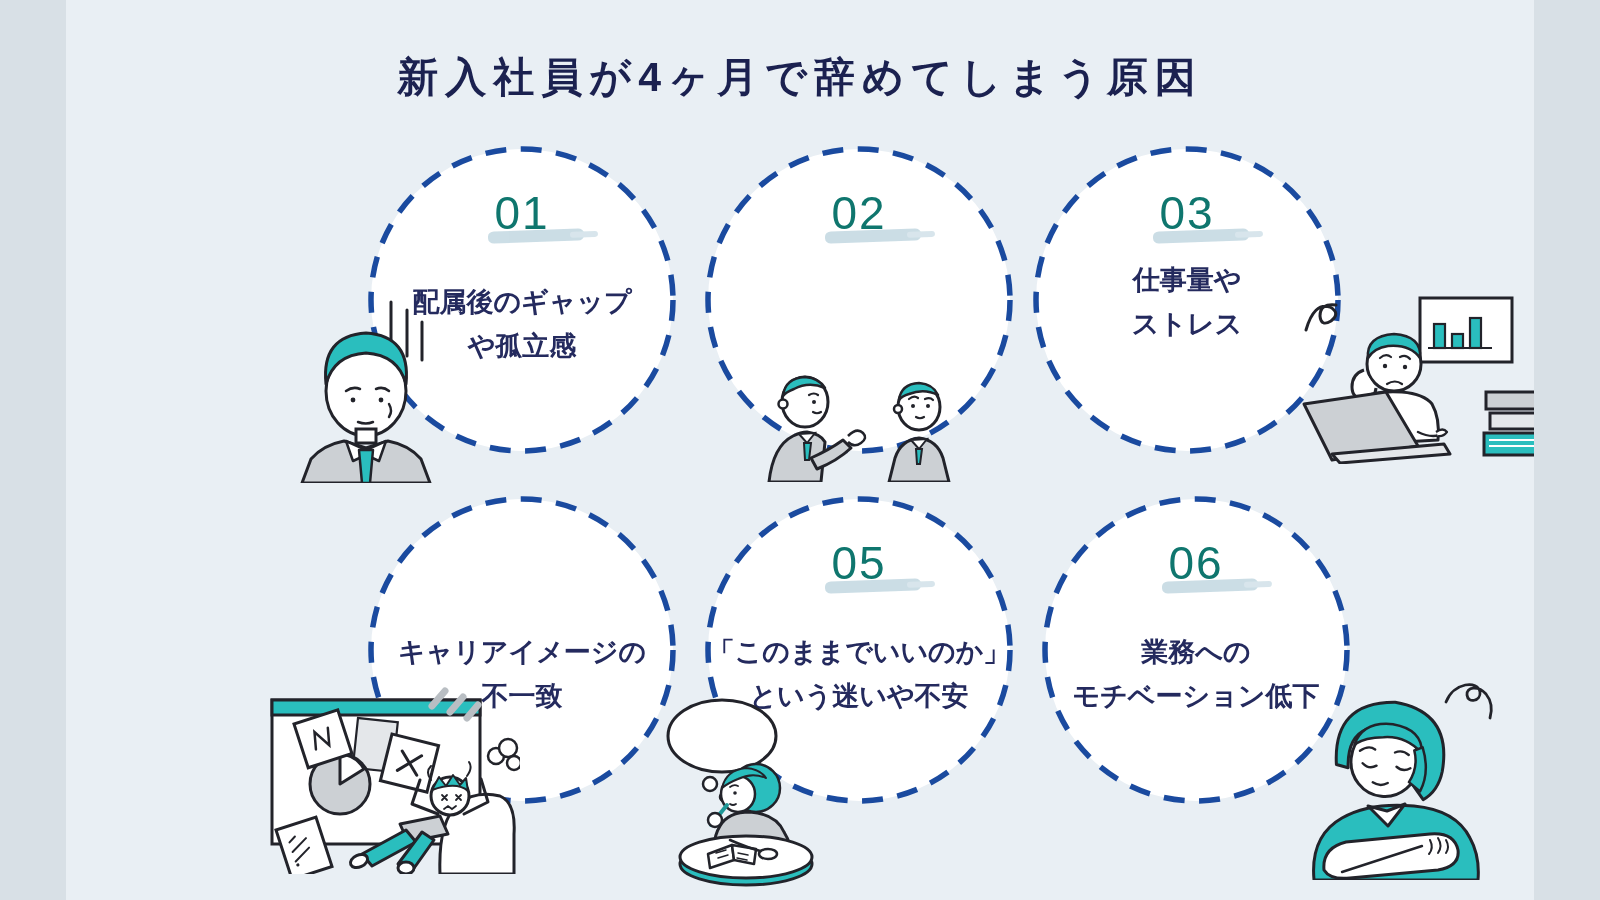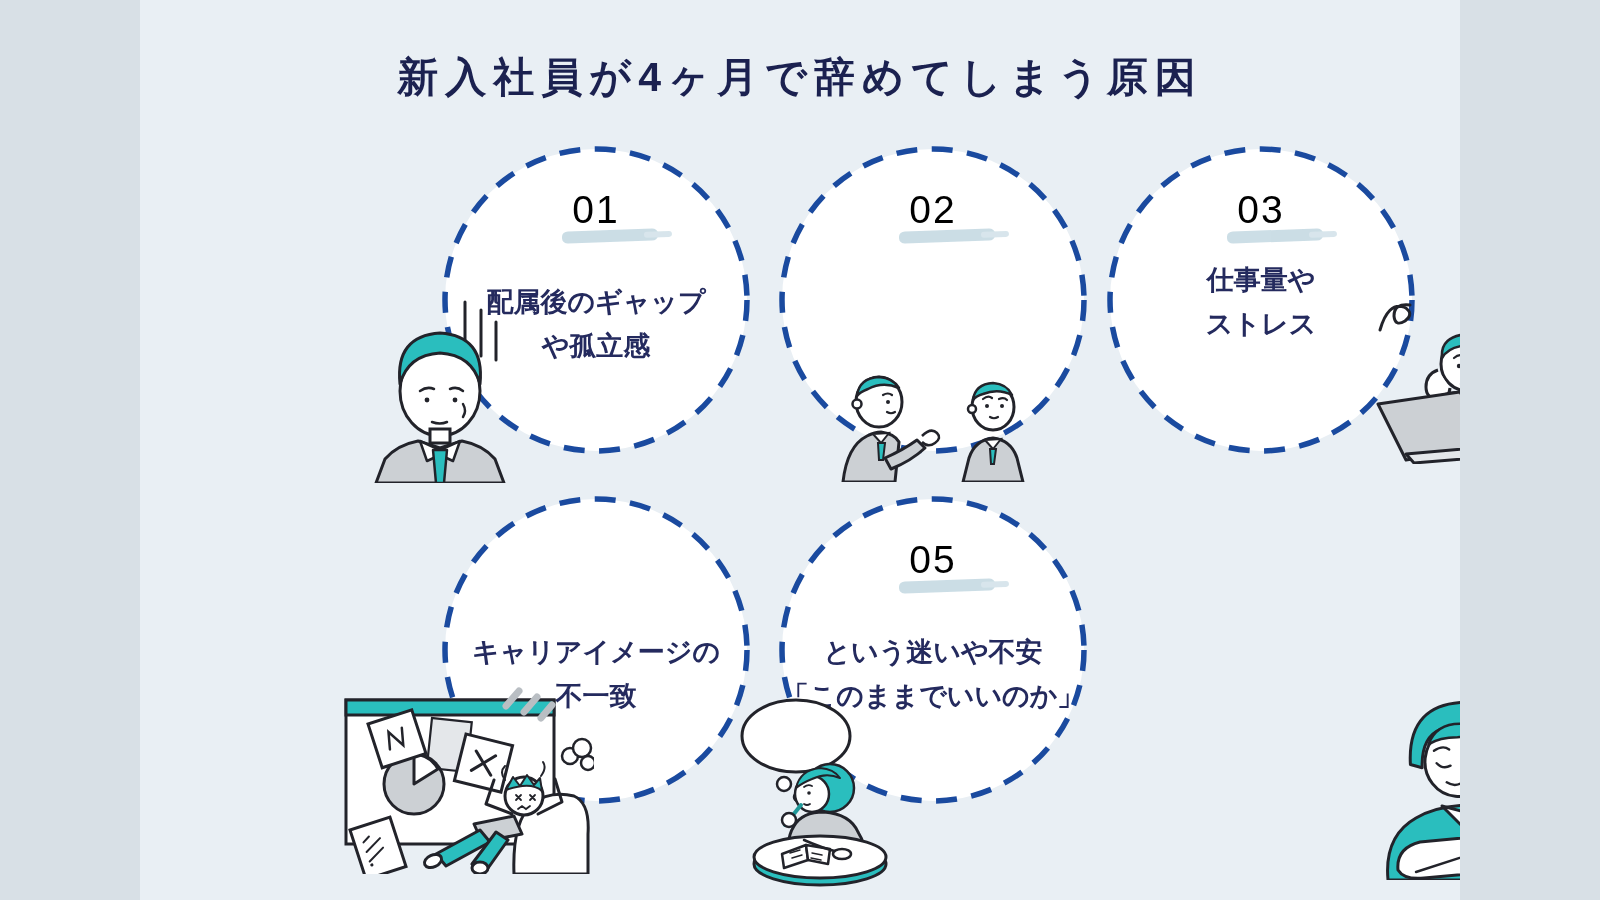--- a/index.html
+++ b/index.html
@@ -1,31 +1,31 @@
 <!DOCTYPE html>
 <html><head>
 <meta charset="utf-8">
 <style>
   html,body { margin:0; padding:0; }
   body { background:#d8e0e6; font-family:"Liberation Sans","DejaVu Sans",sans-serif; }
   .stage {
-    position:relative; width:1320px; height:900px; margin:0 auto;
-    background:#e9eff4; overflow:hidden;
+    position:relative; width:1440px; height:900px; margin:0 auto;
+    background:#e9eff4; overflow:hidden;padding-left:28px;
   }
   .title {
     position:absolute; top:50px; left:0; width:100%;
     text-align:center; font-size:41px; font-weight:800;
     color:#1b2150; letter-spacing:7px;
   }
   .card { position:absolute; width:308px; height:308px; z-index:1; }
   .ring { position:absolute; top:0; left:0; }
   .num-wrap { position:absolute; top:44px; left:0; right:0; text-align:center; }
   .num {
-    position:relative; z-index:2; font-size:39px; line-height:1;
-    font-weight:500; color:#000000; letter-spacing:2px;
+    position:relative; z-index:2; font-size:46px; line-height:1;
+    font-weight:500; color:#0f766e; letter-spacing:2px;
   }
   .brush {
     position:absolute; z-index:1; top:40px; left:50%; margin-left:-34px;
     width:96px; height:12px; background:#c6dae3; border-radius:6px/5px;
     transform:rotate(-2deg); opacity:.9;
   }
   .brush::after {
     content:""; position:absolute; right:-14px; top:3px; width:28px; height:6px;
     background:#d4e3ea; border-radius:4px;
   }
@@ -94,25 +94,38 @@
 
   <div class="card" style="left:639px; top:496px;">
     <svg class="ring" width="308" height="308">
       <circle cx="154" cy="154" r="151" fill="#ffffff" stroke="#1a4a9f" stroke-width="5.5" stroke-dasharray="21 14.5"></circle>
     </svg>
     <div class="num-wrap">
       <span class="brush"></span>
       <span class="num">05</span>
     </div>
     <div class="lines">
+      <div>「このままでいいのか」</div>
       <div>という迷いや不安</div>
-      <div>「このままでいいのか」</div>
-    </div>
-  </div>
-
+    </div>
+  </div>
+
+  <div class="card" style="left:976px; top:496px;">
+    <svg class="ring" width="308" height="308">
+      <circle cx="154" cy="154" r="151" fill="#ffffff" stroke="#1a4a9f" stroke-width="5.5" stroke-dasharray="21 14.5"></circle>
+    </svg>
+    <div class="num-wrap">
+      <span class="brush"></span>
+      <span class="num">06</span>
+    </div>
+    <div class="lines">
+      <div>業務への</div>
+      <div>モチベーション低下</div>
+    </div>
+  </div>
 
   <svg class="ill" style="left:228px; top:298px;" width="200" height="185" viewBox="0 0 200 185">
     <g stroke="#22232a" stroke-width="3" stroke-linecap="round" fill="none">
       <path d="M97,4 V46"></path>
         <path d="M113,12 V58"></path>
         <path d="M128,24 V62"></path>
     </g>
     <ellipse cx="72" cy="93" rx="40" ry="45" fill="#ffffff" stroke="#22232a" stroke-width="3"></ellipse>
     <path d="M32,86 Q27,38 72,35 Q117,38 112,86 Q104,57 72,55 Q40,57 32,86 Z" fill="#2abebe" stroke="#22232a" stroke-width="3" stroke-linejoin="round"></path>
     <g stroke="#22232a" stroke-width="2.5" stroke-linecap="round" fill="none">

